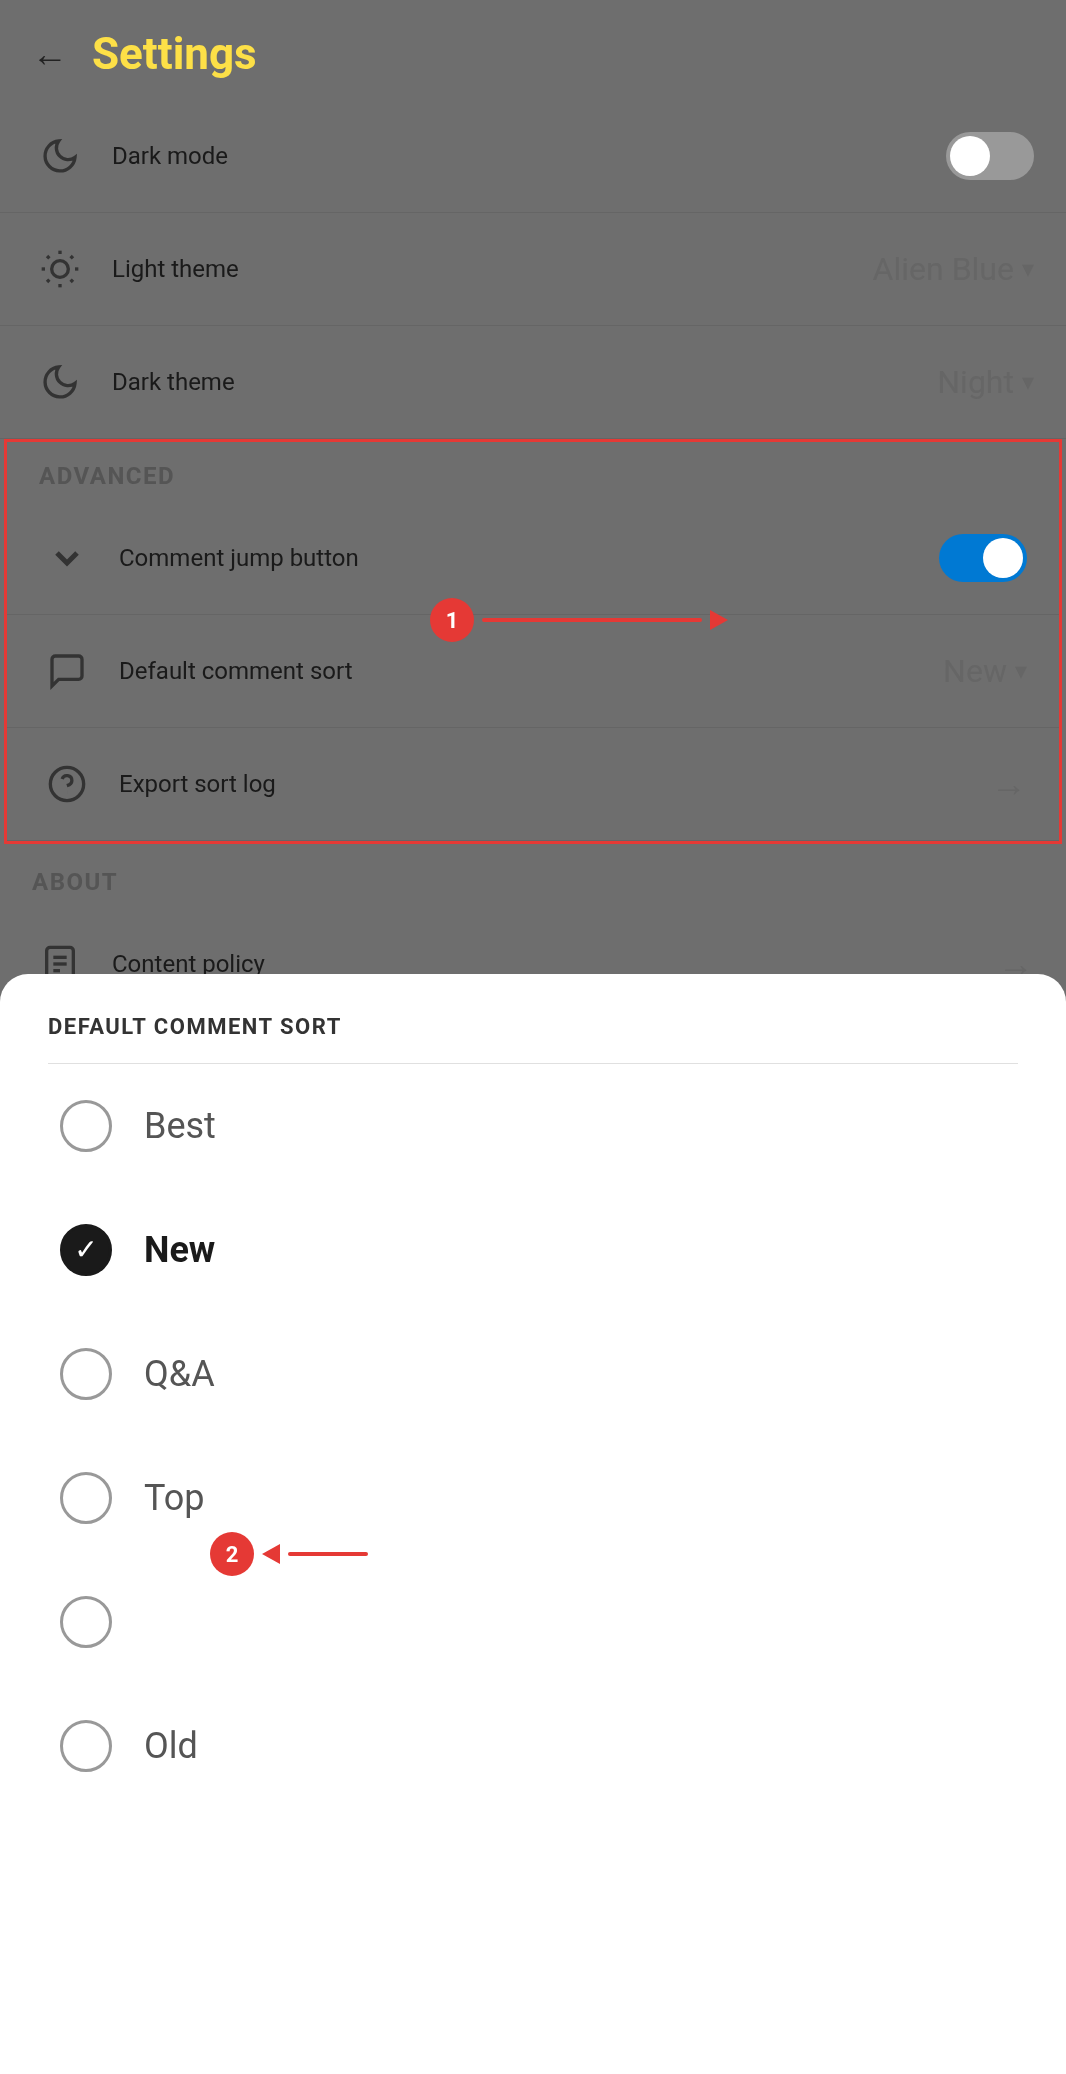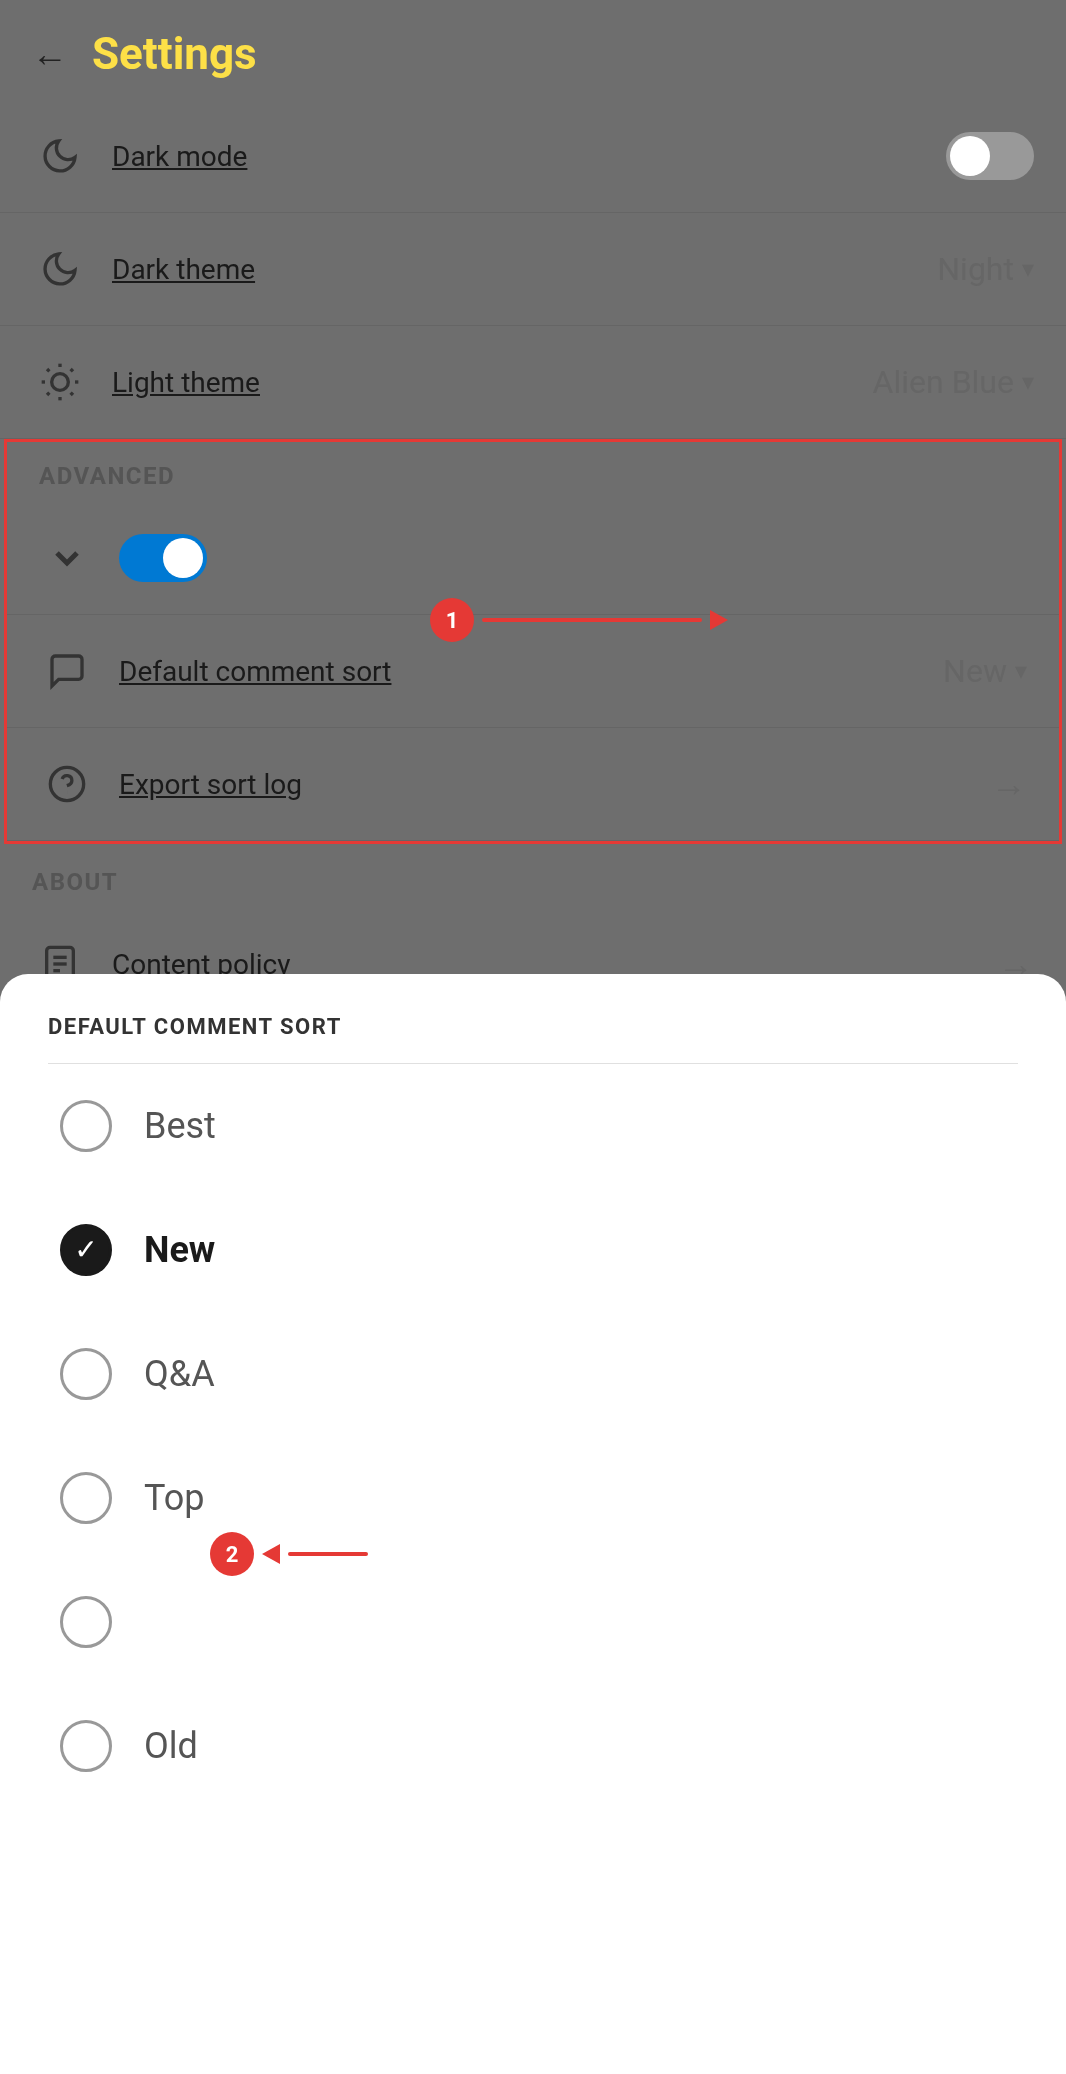--- a/index.html
+++ b/index.html
@@ -61,24 +61,23 @@
 
     .row-icon svg {
       width: 40px;
       height: 40px;
       stroke: #333;
       fill: none;
     }
 
     .row-label {
       flex: 1;
-      font-size: 28px;
+      font-size: 24px;
       color: #1a1a1a;
       font-weight: 400;
-      text-decoration: underline;
     }
 
     .row-value {
       font-size: 32px;
       color: #666;
       display: flex;
       align-items: center;
       gap: 8px;
     }
 
@@ -294,33 +293,20 @@
 
   <div class="settings-row">
     <div class="row-icon">
       <svg viewBox="0 0 24 24" stroke-width="2">
           <path d="M21 12.79A9 9 0 1 1 11.21 3 7 7 0 0 0 21 12.79z"></path>
         </svg>
     </div>
     <span class="row-label">Dark mode</span>
     <div class="toggle off">
       <div class="toggle-knob"></div>
-    </div>
-  </div>
-
-  <div class="settings-row">
-    <div class="row-icon">
-      <svg viewBox="0 0 24 24" stroke-width="2">
-          <path d="M21 12.79A9 9 0 1 1 11.21 3 7 7 0 0 0 21 12.79z"></path>
-        </svg>
-    </div>
-    <span class="row-label">Dark theme</span>
-    <div class="row-value">
-      <span>Night</span>
-      <span class="chevron-down">▾</span>
     </div>
   </div>
 
   <div class="settings-row">
     <div class="row-icon">
       <svg viewBox="0 0 24 24" stroke-width="2">
         <circle cx="12" cy="12" r="5"></circle>
         <line x1="12" y1="1" x2="12" y2="3"></line>
         <line x1="12" y1="21" x2="12" y2="23"></line>
         <line x1="4.22" y1="4.22" x2="5.64" y2="5.64"></line>
@@ -331,30 +317,44 @@
         <line x1="18.36" y1="5.64" x2="19.78" y2="4.22"></line>
       </svg>
     </div>
     <span class="row-label">Light theme</span>
     <div class="row-value">
       <span>Alien Blue</span>
       <span class="chevron-down">▾</span>
     </div>
   </div>
 
+  <div class="settings-row">
+    <div class="row-icon">
+      <svg viewBox="0 0 24 24" stroke-width="2">
+          <path d="M21 12.79A9 9 0 1 1 11.21 3 7 7 0 0 0 21 12.79z"></path>
+        </svg>
+    </div>
+    <span class="row-label">Dark theme</span>
+    <div class="row-value">
+      <span>Night</span>
+      <span class="chevron-down">▾</span>
+    </div>
+  </div>
+
   <div class="advanced-section">
     <div class="section-label">ADVANCED</div>
 
 
     <div class="settings-row">
       <div class="row-icon">
         <svg viewBox="0 0 24 24" stroke-width="3">
             <polyline points="6 9 12 15 18 9"></polyline>
           </svg>
       </div>
+      <span class="row-label">Comment jump button</span>
       <div class="toggle on">
         <div class="toggle-knob"></div>
       </div>
     </div>
 
     <div class="settings-row" style="position:relative;">
       <div class="row-icon">
         <svg viewBox="0 0 24 24" stroke-width="2">
             <path d="M21 15a2 2 0 0 1-2 2H7l-4 4V5a2 2 0 0 1 2-2h14a2 2 0 0 1 2 2z"></path>
           </svg>

